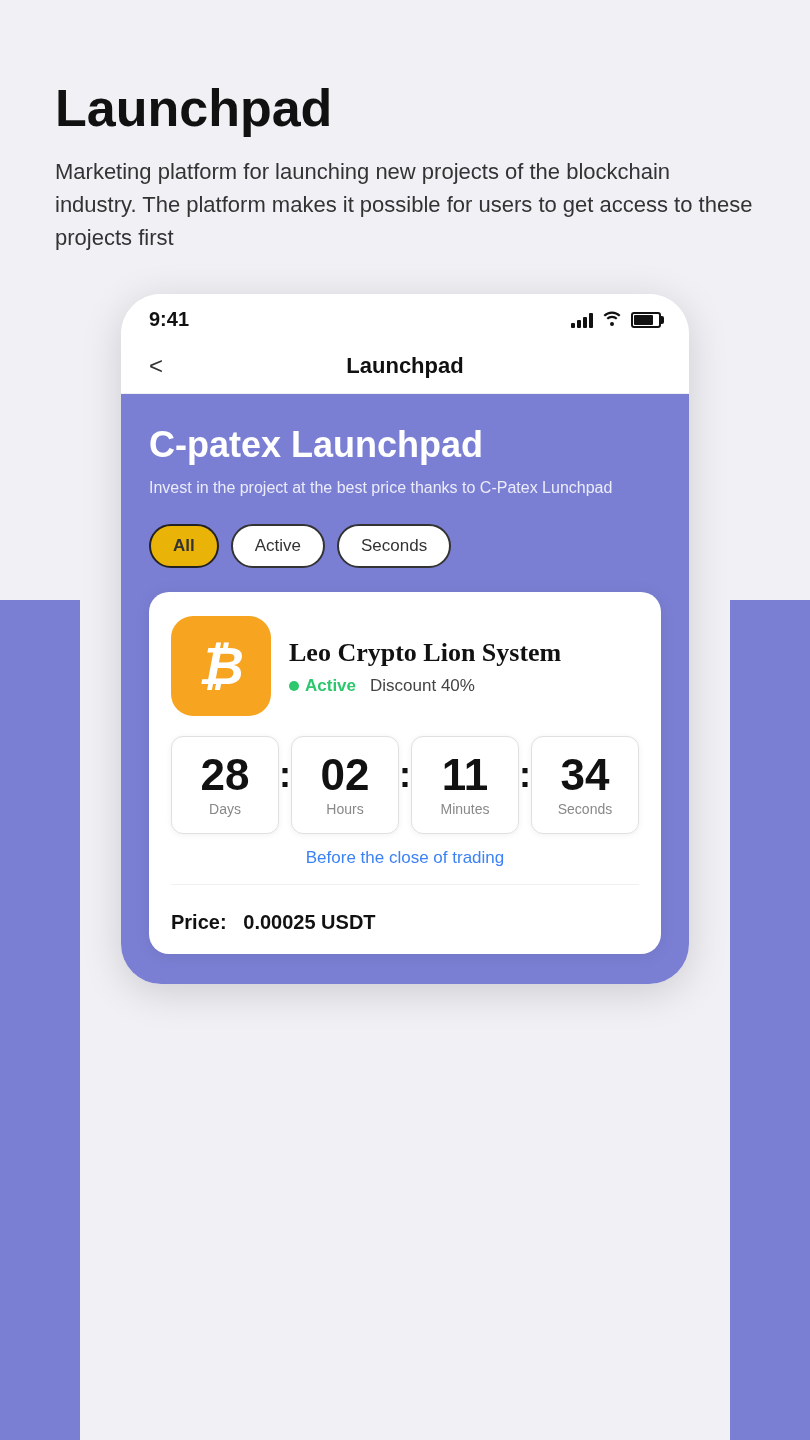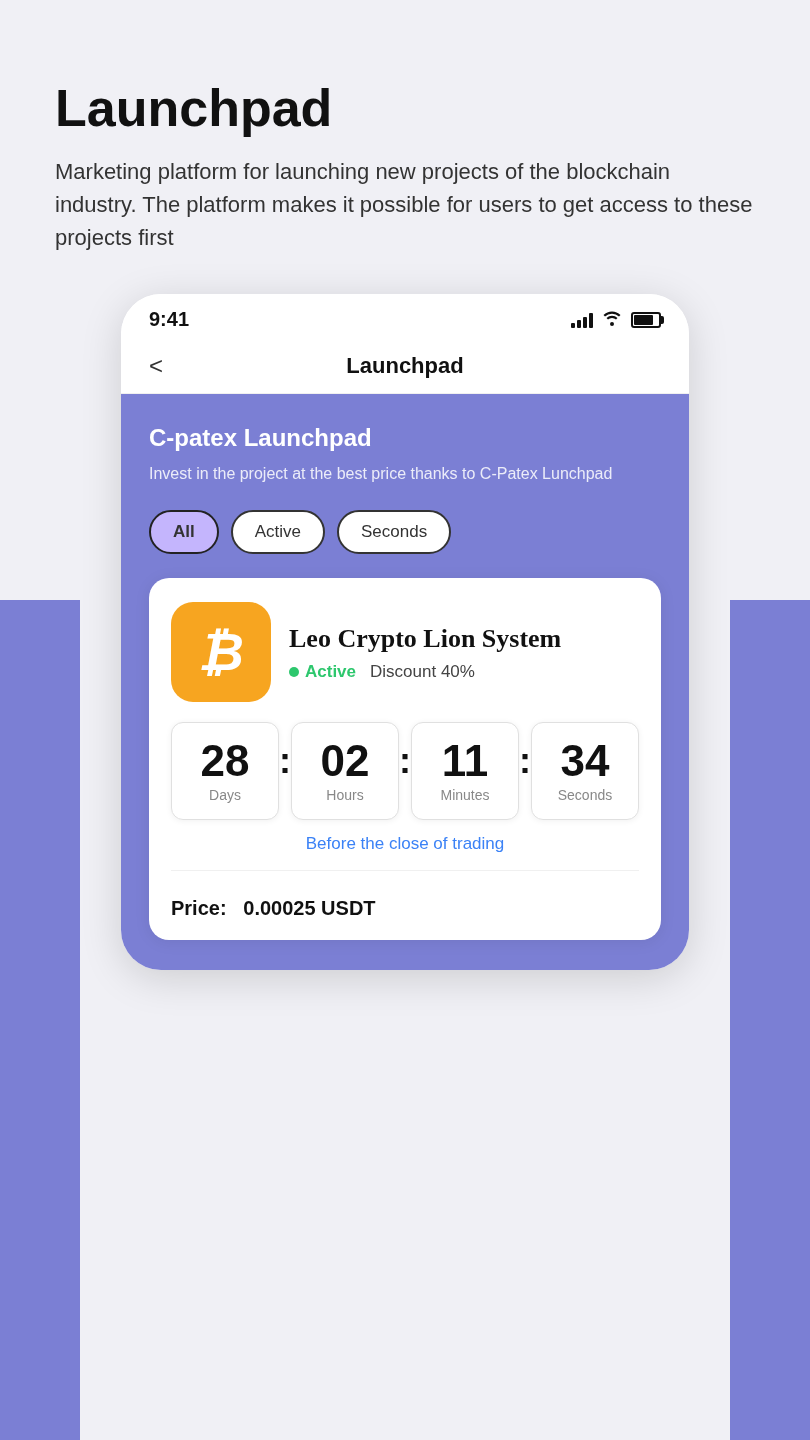--- a/index.html
+++ b/index.html
@@ -149,21 +149,21 @@
       color: #111;
     }
 
     
     .content-area {
       background: #7b7fd4;
       padding: 30px 28px 30px 28px;
     }
 
     .section-title {
-      font-size: 24px;
+      font-size: 36px;
       font-weight: 800;
       color: #fff;
       margin-bottom: 10px;
     }
     .section-subtitle {
       font-size: 16px;
       color: rgba(255,255,255,0.85);
       line-height: 1.5;
       margin-bottom: 24px;
     }
@@ -180,21 +180,21 @@
       border-radius: 50px;
       border: 2px solid #333;
       background: #fff;
       font-size: 17px;
       font-weight: 500;
       color: #333;
       cursor: pointer;
       white-space: nowrap;
     }
     .filter-tab.active {
-      background: #c4b5fd;
+      background: #eab308;
       border-color: #222;
       font-weight: 700;
     }
 
     
     .project-card {
       background: #fff;
       border-radius: 20px;
       padding: 24px 22px 20px 22px;
       box-shadow: 0 2px 16px rgba(0,0,0,0.08);

